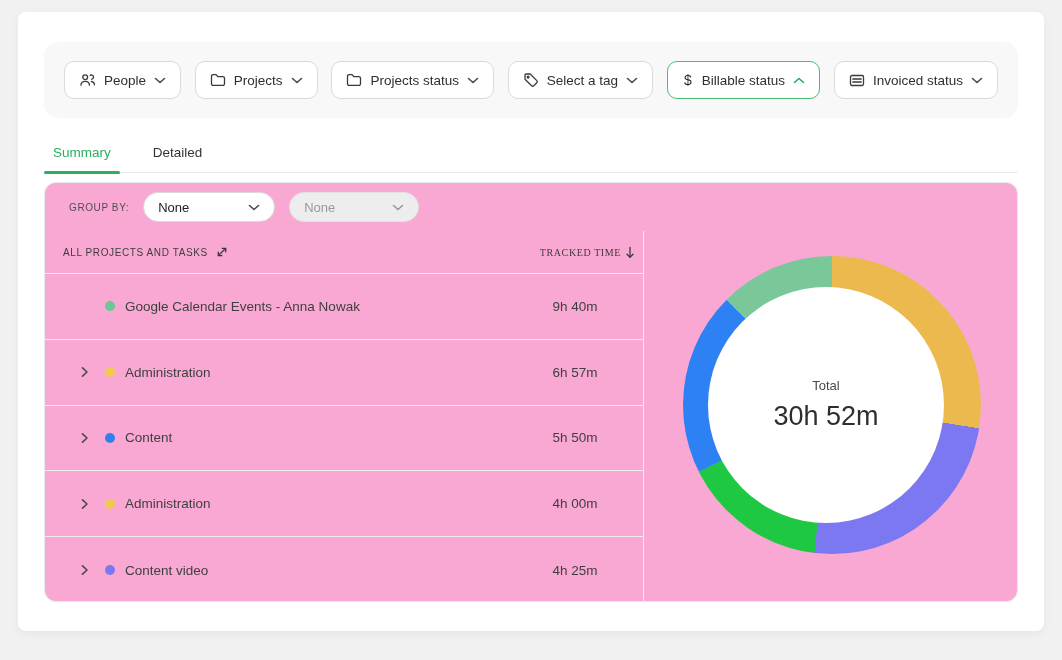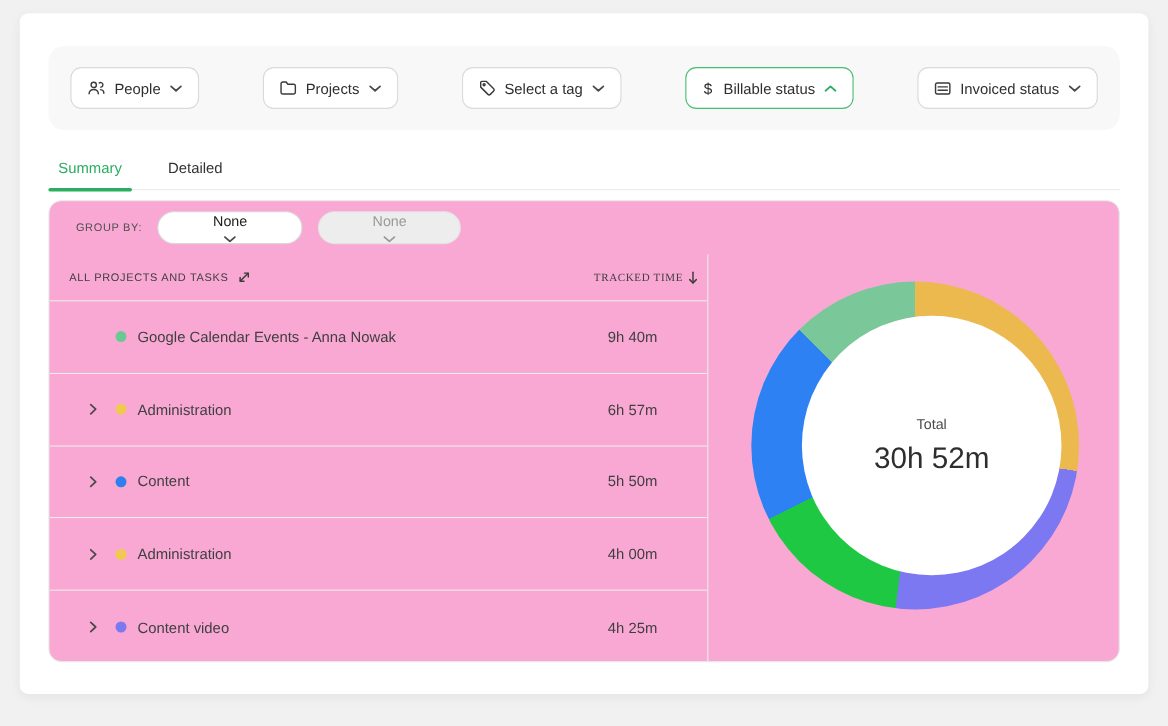--- a/index.html
+++ b/index.html
@@ -55,21 +55,21 @@
   }
   .groupby-row {
     height:48px; display:flex; align-items:center; padding-left:24px; gap:14px;
   }
   .groupby-label {
     font-size:10px; letter-spacing:0.6px; color:#4F4F4F; text-transform:uppercase;
   }
   .dd {
     height:30px; border:1px solid #D8D8D8; border-radius:15px; background:#fff;
     display:flex; align-items:center; justify-content:space-between;
-    padding:0 14px; font-size:13px; color:#222; cursor:pointer;flex-direction:column;
+    padding:0 14px; font-size:13px; color:#222; cursor:pointer;
   }
   .dd.primary { width:132px; }
   .dd.disabled {
     width:130px; background:#EDEDED; border-color:#E2E2E2; color:#9A9A9A; cursor:default;
   }
   .dd.disabled .chev-ic { stroke:#9A9A9A; }
   .panel-body { position:relative; height:372px; display:flex; }
   .table-side { width:598px; }
   .v-divider {
     position:absolute; left:598px; top:0; bottom:0; width:1px; background:#ECECEC;
@@ -99,21 +99,21 @@
   .chev-slot { width:22px; display:flex; align-items:center; }
   .dot { width:10px; height:10px; border-radius:50%; margin:0 10px 0 4px; flex:none; }
   .rowlabel { flex:1; font-size:13.5px; color:#3F3F3F; }
   .rowtime { width:120px; text-align:center; font-size:13.5px; color:#3F3F3F; }
   
   .donut {
     position:absolute; left:40px; top:25px; width:298px; height:298px;
     border-radius:50%;
   }
   .donut-hole {
-    position:absolute; left:46px; top:31px; width:236px; height:236px;
+    position:absolute; left:25px; top:31px; width:236px; height:236px;
     background:#fff; border-radius:50%;
     display:flex; flex-direction:column; align-items:center; justify-content:center; gap:8px;
   }
   .total-label { font-size:13px; color:#4A4A4A; }
   .total-value { font-size:27px; color:#2E2E2E; }
   .icon-stroke { stroke:#3A3A3A; fill:none; stroke-width:1.3; stroke-linecap:round; stroke-linejoin:round; }
 </style>
 </head>
 <body>
 
@@ -137,20 +137,29 @@
     <div class="fbtn">
       <svg width="16" height="14" viewBox="0 0 16 14">
         <path class="icon-stroke" d="M1.5 3.2 a1.6 1.6 0 0 1 1.6-1.6 h3 l1.6 2 h5.2 a1.6 1.6 0 0 1 1.6 1.6 v5.6 a1.6 1.6 0 0 1 -1.6 1.6 h-9.8 a1.6 1.6 0 0 1 -1.6 -1.6 z"></path>
       </svg>
       <span>Projects</span>
       <svg width="12" height="7" viewBox="0 0 12 7">
         <polyline class="chev-ic" points="1.5,1.5 6,5.5 10.5,1.5"></polyline>
       </svg>
     </div>
 
+    <div class="fbtn">
+      <svg width="16" height="14" viewBox="0 0 16 14">
+        <path class="icon-stroke" d="M1.5 3.2 a1.6 1.6 0 0 1 1.6-1.6 h3 l1.6 2 h5.2 a1.6 1.6 0 0 1 1.6 1.6 v5.6 a1.6 1.6 0 0 1 -1.6 1.6 h-9.8 a1.6 1.6 0 0 1 -1.6 -1.6 z"></path>
+      </svg>
+      <span>Projects status</span>
+      <svg width="12" height="7" viewBox="0 0 12 7">
+        <polyline class="chev-ic" points="1.5,1.5 6,5.5 10.5,1.5"></polyline>
+      </svg>
+    </div>
 
     <div class="fbtn">
       <svg width="16" height="16" viewBox="0 0 16 16">
         <path class="icon-stroke" d="M2 7.2 V3.1 a1.1 1.1 0 0 1 1.1-1.1 h4.1 l6.6 6.6 a1.5 1.5 0 0 1 0 2.1 l-3.1 3.1 a1.5 1.5 0 0 1 -2.1 0 z"></path>
         <circle class="icon-stroke" cx="5.1" cy="5.1" r="0.9"></circle>
       </svg>
       <span>Select a tag</span>
       <svg width="12" height="7" viewBox="0 0 12 7">
         <polyline class="chev-ic" points="1.5,1.5 6,5.5 10.5,1.5"></polyline>
       </svg>

